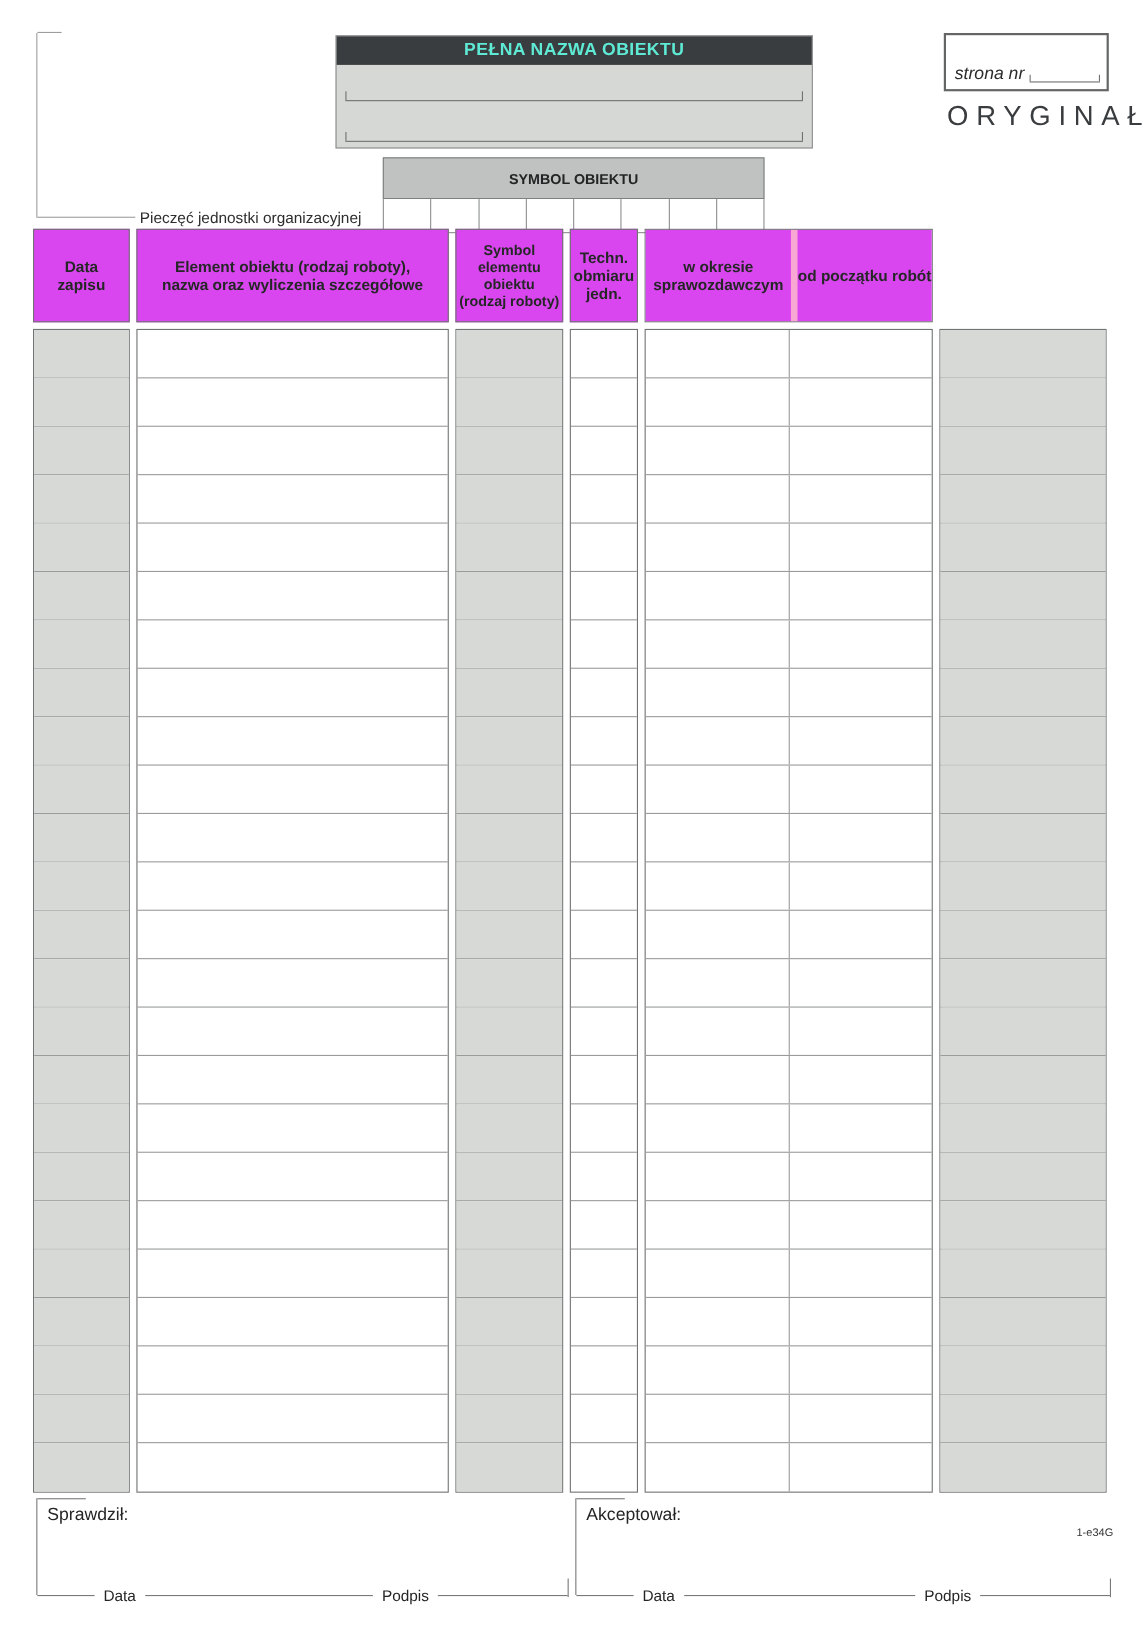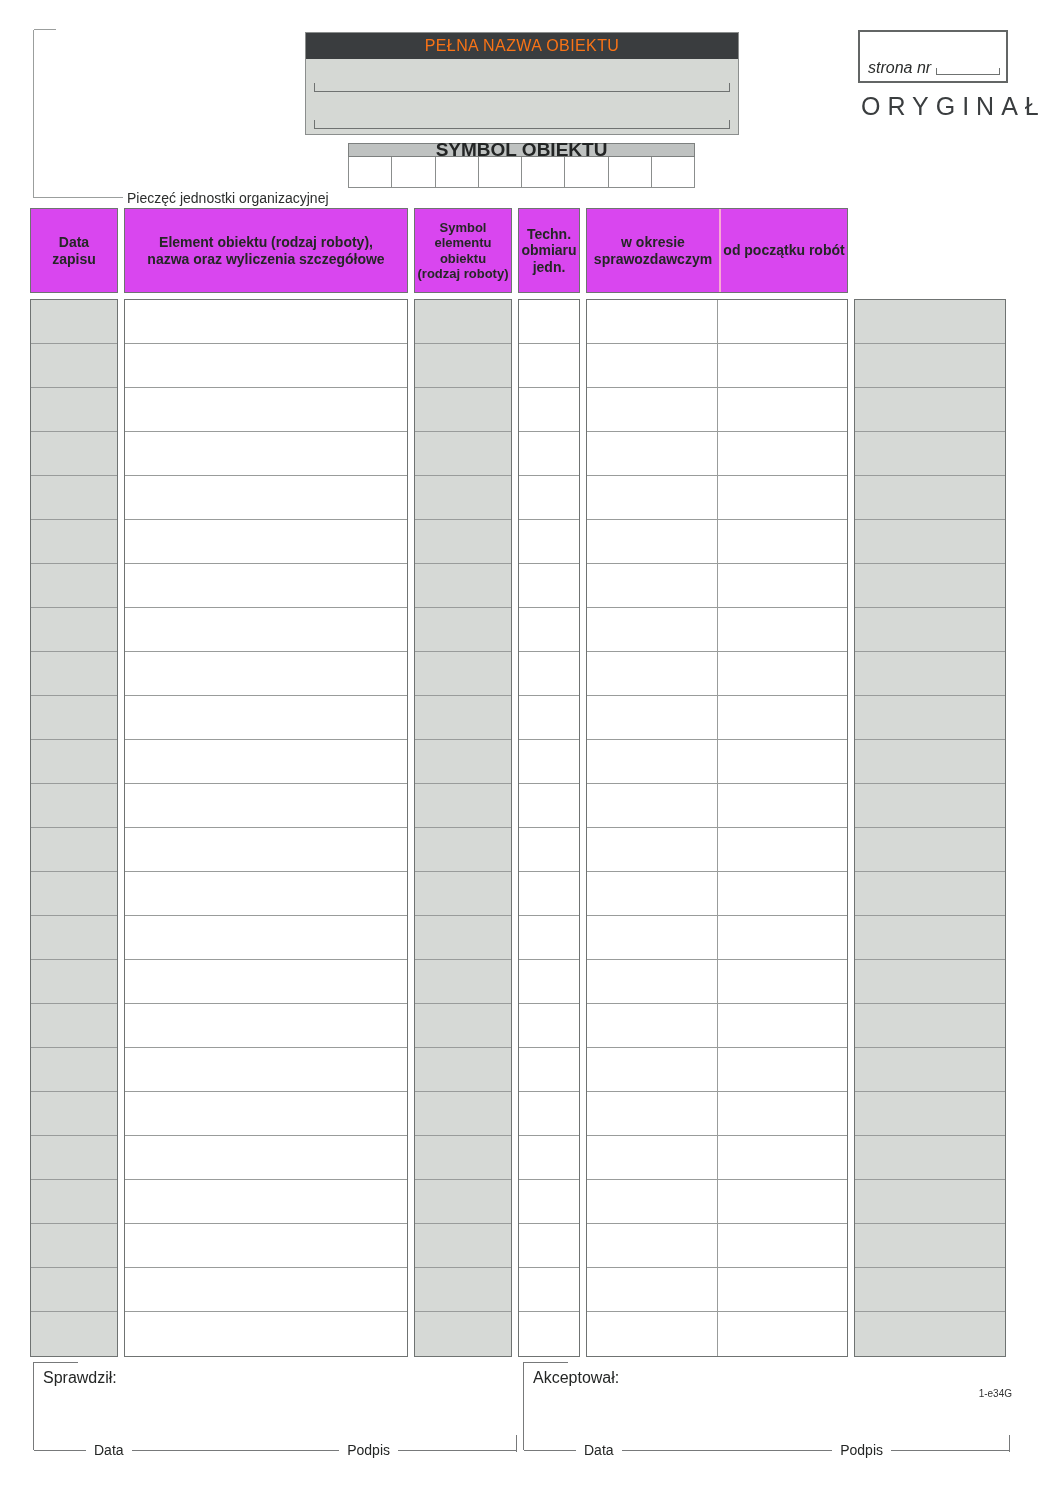--- a/index.html
+++ b/index.html
@@ -10,30 +10,30 @@
   }
 
   
   .stamp-area { position:absolute; left:33px; top:30px; width:282px; height:168px; border-left:1px solid #9b9e9d; }
   .stamp-area::before { content:""; position:absolute; left:0; top:-1px; width:22px; height:1px; background:#9b9e9d; }
   .stamp-area::after  { content:""; position:absolute; left:0; bottom:0; width:89px; height:1px; background:#9b9e9d; }
   .stamp-label { position:absolute; left:93px; bottom:-8px; font-size:14px; color:#2c2e2d; white-space:nowrap; }
 
   
   .name-box { position:absolute; left:305px; top:32px; width:434px; height:103px; background:#d5d8d4; border:1px solid #8b8e8d; }
-  .name-box-title { height:26px; background:#3a3d3f; color:#f97316; font-weight:normal; font-size:16px;
+  .name-box-title { height:26px; background:#3a3d3f; color:#5eead4; font-weight:bold; font-size:16px;
     letter-spacing:.4px; display:flex; align-items:center; justify-content:center; }
   .wline { position:absolute; left:8px; right:8px; height:8px; border-bottom:1px solid #6f7271; }
   .wline::before,.wline::after { content:""; position:absolute; bottom:0; width:1px; height:8px; background:#6f7271; }
   .wline::before { left:0; } .wline::after { right:0; }
   .wline-1 { top:51px; } .wline-2 { top:88px; }
 
   
   .symbol-box { position:absolute; left:348px; top:143px; width:347px; }
-  .symbol-title { height:14px; background:#bfc2c1; border:1px solid #7d807f; font-weight:bold; font-size:19px;
+  .symbol-title { height:38px; background:#bfc2c1; border:1px solid #7d807f; font-weight:bold; font-size:13px;
     display:flex; align-items:center; justify-content:center; }
   .symbol-cells { display:flex; height:31px; border:1px solid #8b8e8d; border-top:none; background:#fff; }
   .symbol-cell { flex:1; }
   .symbol-cell + .symbol-cell { border-left:1px solid #8b8e8d; }
 
   
   .strona-box { position:absolute; left:858px; top:30px; width:150px; height:53px; border:2px solid #636665;
     display:flex; align-items:flex-end; padding:17px 6px 5px 8px; }
   .strona-label { font-style:italic; font-size:16px; line-height:1; white-space:nowrap; color:#2a2c2b; }
   .strona-line { flex:1; height:7px; border-bottom:1px solid #6f7271; position:relative; margin:0 0 1px 5px; }
@@ -48,21 +48,21 @@
   .col-3 { width:62px; } .col-4 { width:262px; } .col-5 { width:152px; }
   .hdr-cell { background:#d946ef; border:1px solid #6f7372; display:flex; align-items:center; justify-content:center;
     text-align:center; font-weight:bold; font-size:14px; line-height:1.18; white-space:pre-line; color:#252726; flex-shrink:0; }
   .hdr-cell.col-2 { font-size:13px; }
   .group-hdr { border:1px solid #6f7372; display:flex; flex-direction:column; flex-shrink:0; }
   .group-top { height:38px; background:#b7bab9; border-bottom:1px solid #6f7372; display:flex; align-items:center;
     justify-content:center; text-align:center; font-weight:bold; font-size:14px; line-height:1.18; white-space:pre-line; color:#252726; }
   .group-sub { flex:1; display:flex; background:#d946ef; }
   .group-sub .sub { display:flex; align-items:center; justify-content:center; text-align:center; font-weight:bold;
     font-size:14px; line-height:1.18; white-space:pre-line; color:#252726; }
-  .sub-a { width:132px; } .sub-b { flex:1; border-left:2px solid #f9a8d4; }
+  .sub-a { width:132px; } .sub-b { flex:1; border-left:6px solid #f9a8d4; }
 
   .body-row { display:flex; gap:6px; margin-top:6px; }
   .strip { border:1px solid #6f7372; background:#fff; flex-shrink:0; }
   .strip-row { display:flex; height:44px; border-bottom:1px solid #999c9b; }
   .strip-row:last-child { border-bottom:none; }
   .strip-cell { flex:1; }
   .strip-cell + .strip-cell { border-left:1px solid #999c9b; }
   .strip.shaded .strip-cell { background:#d6d9d6; }
 
   

